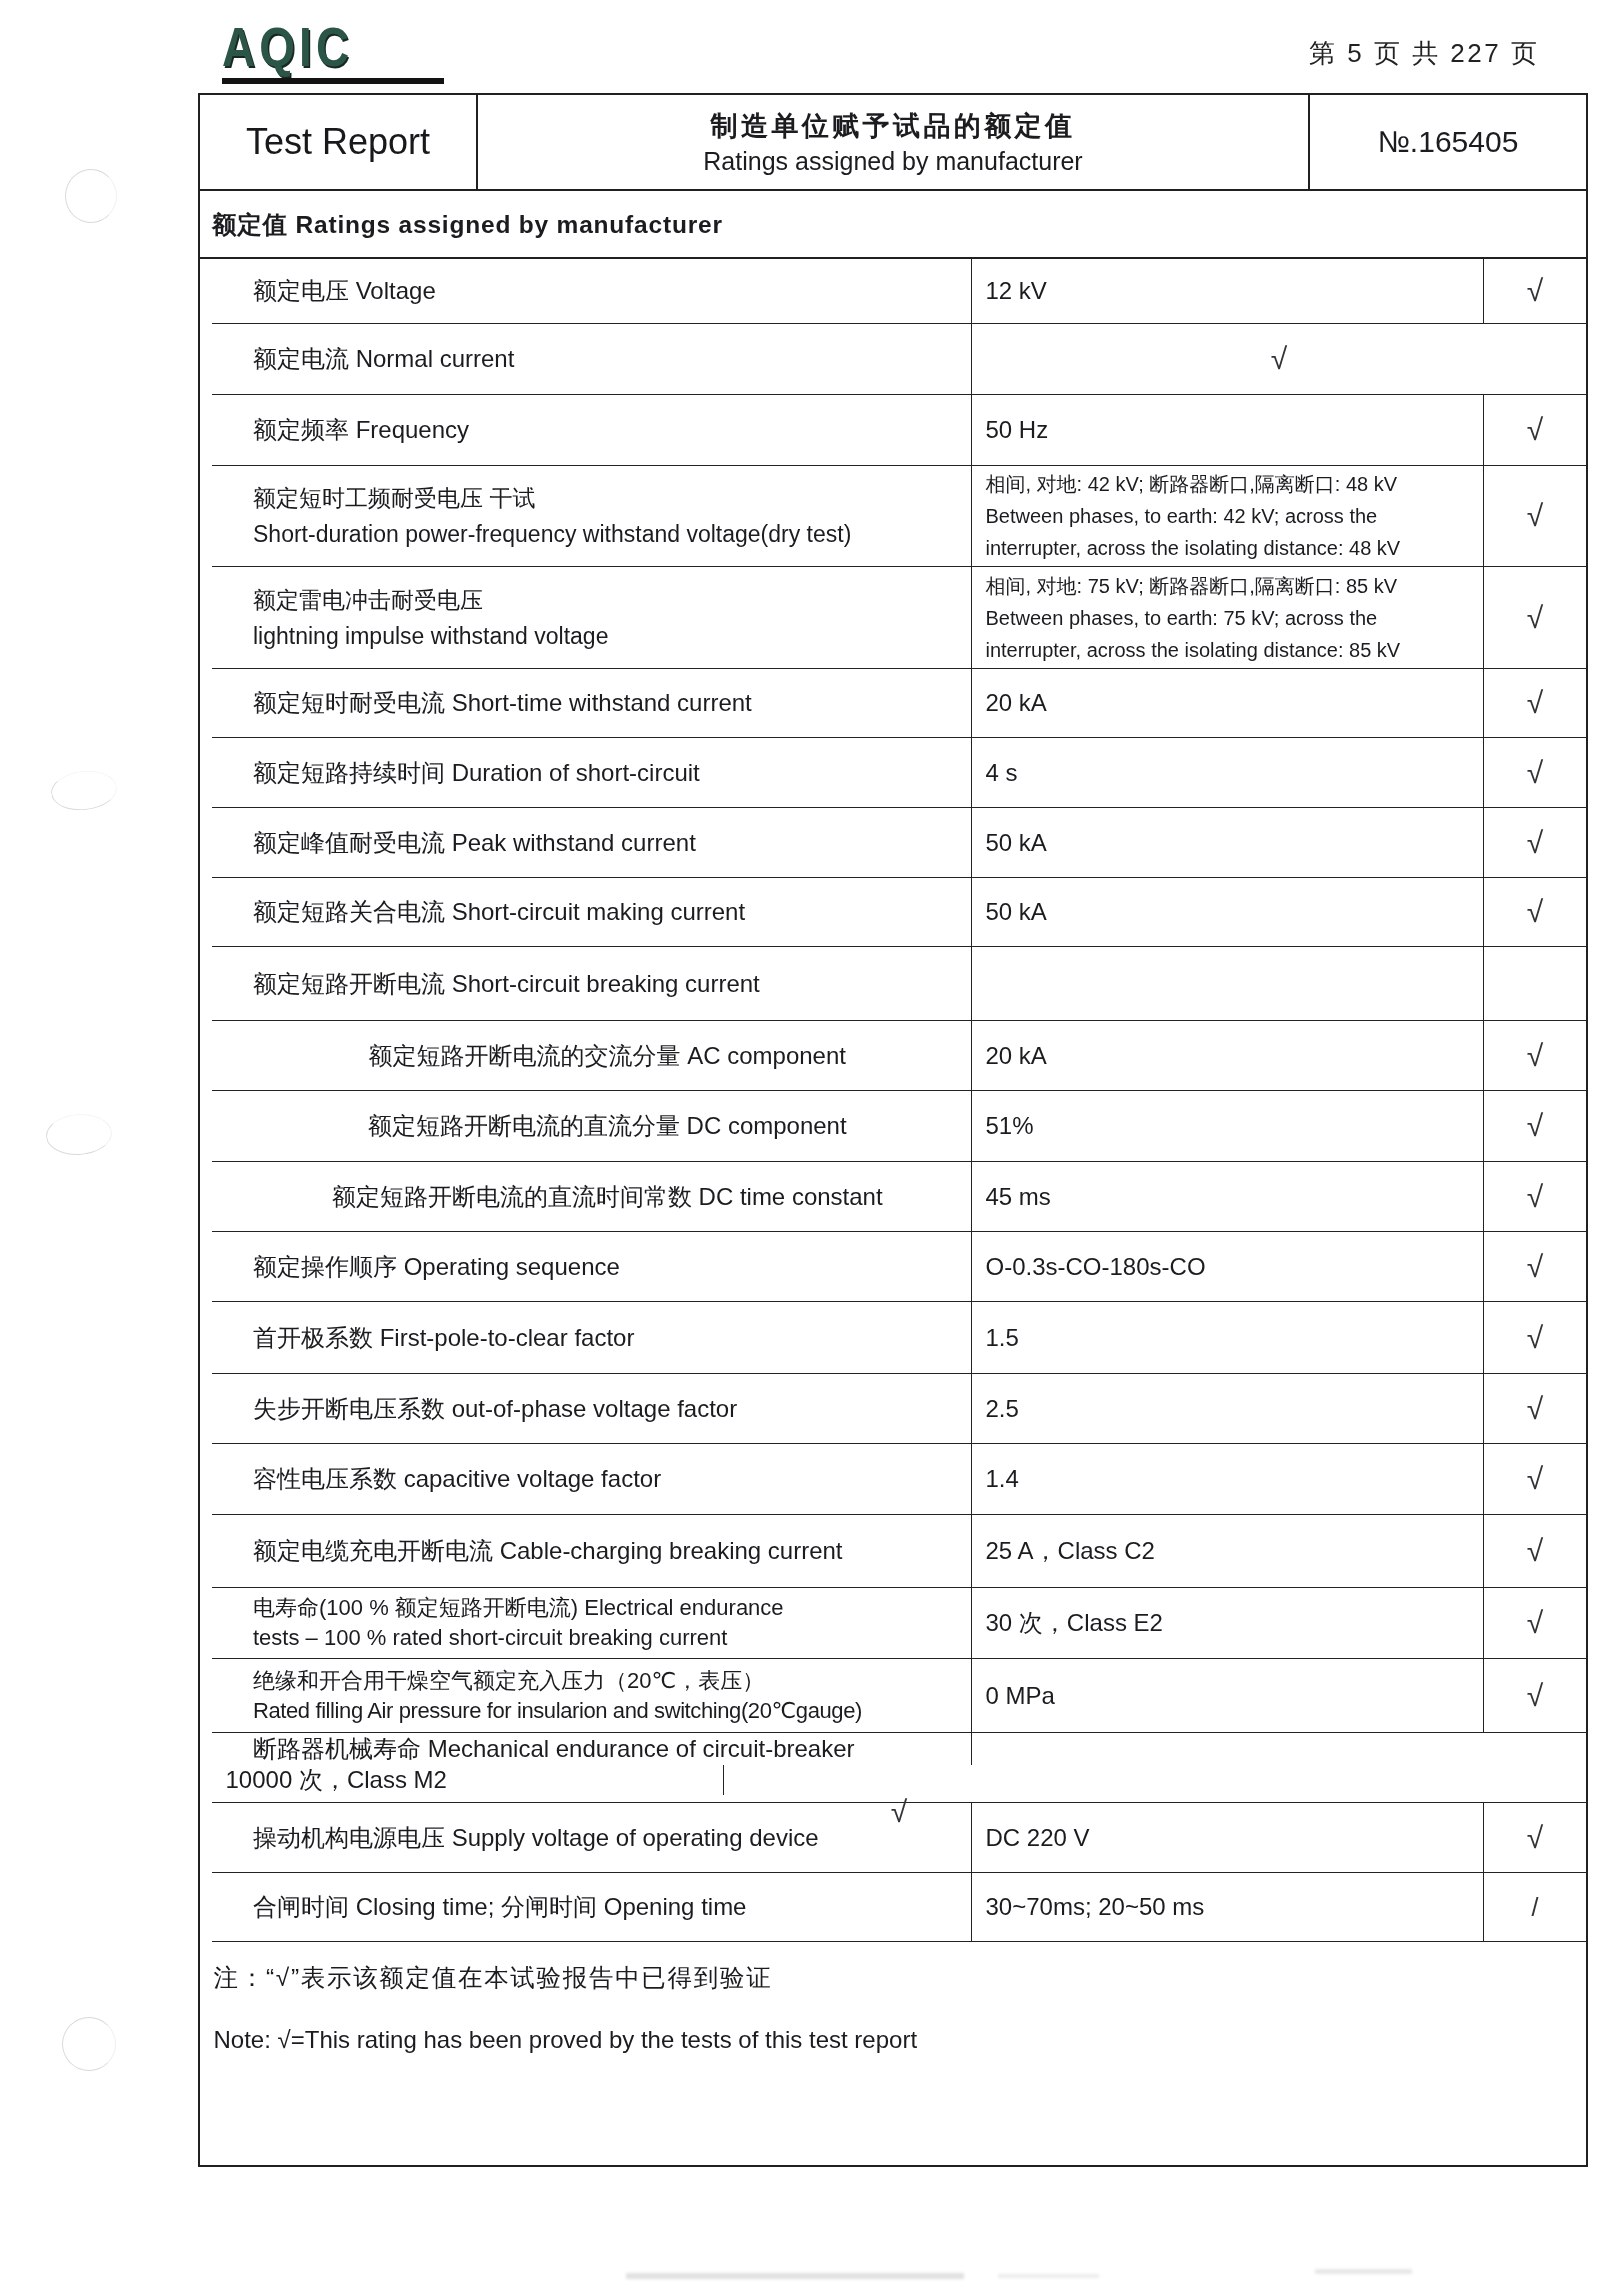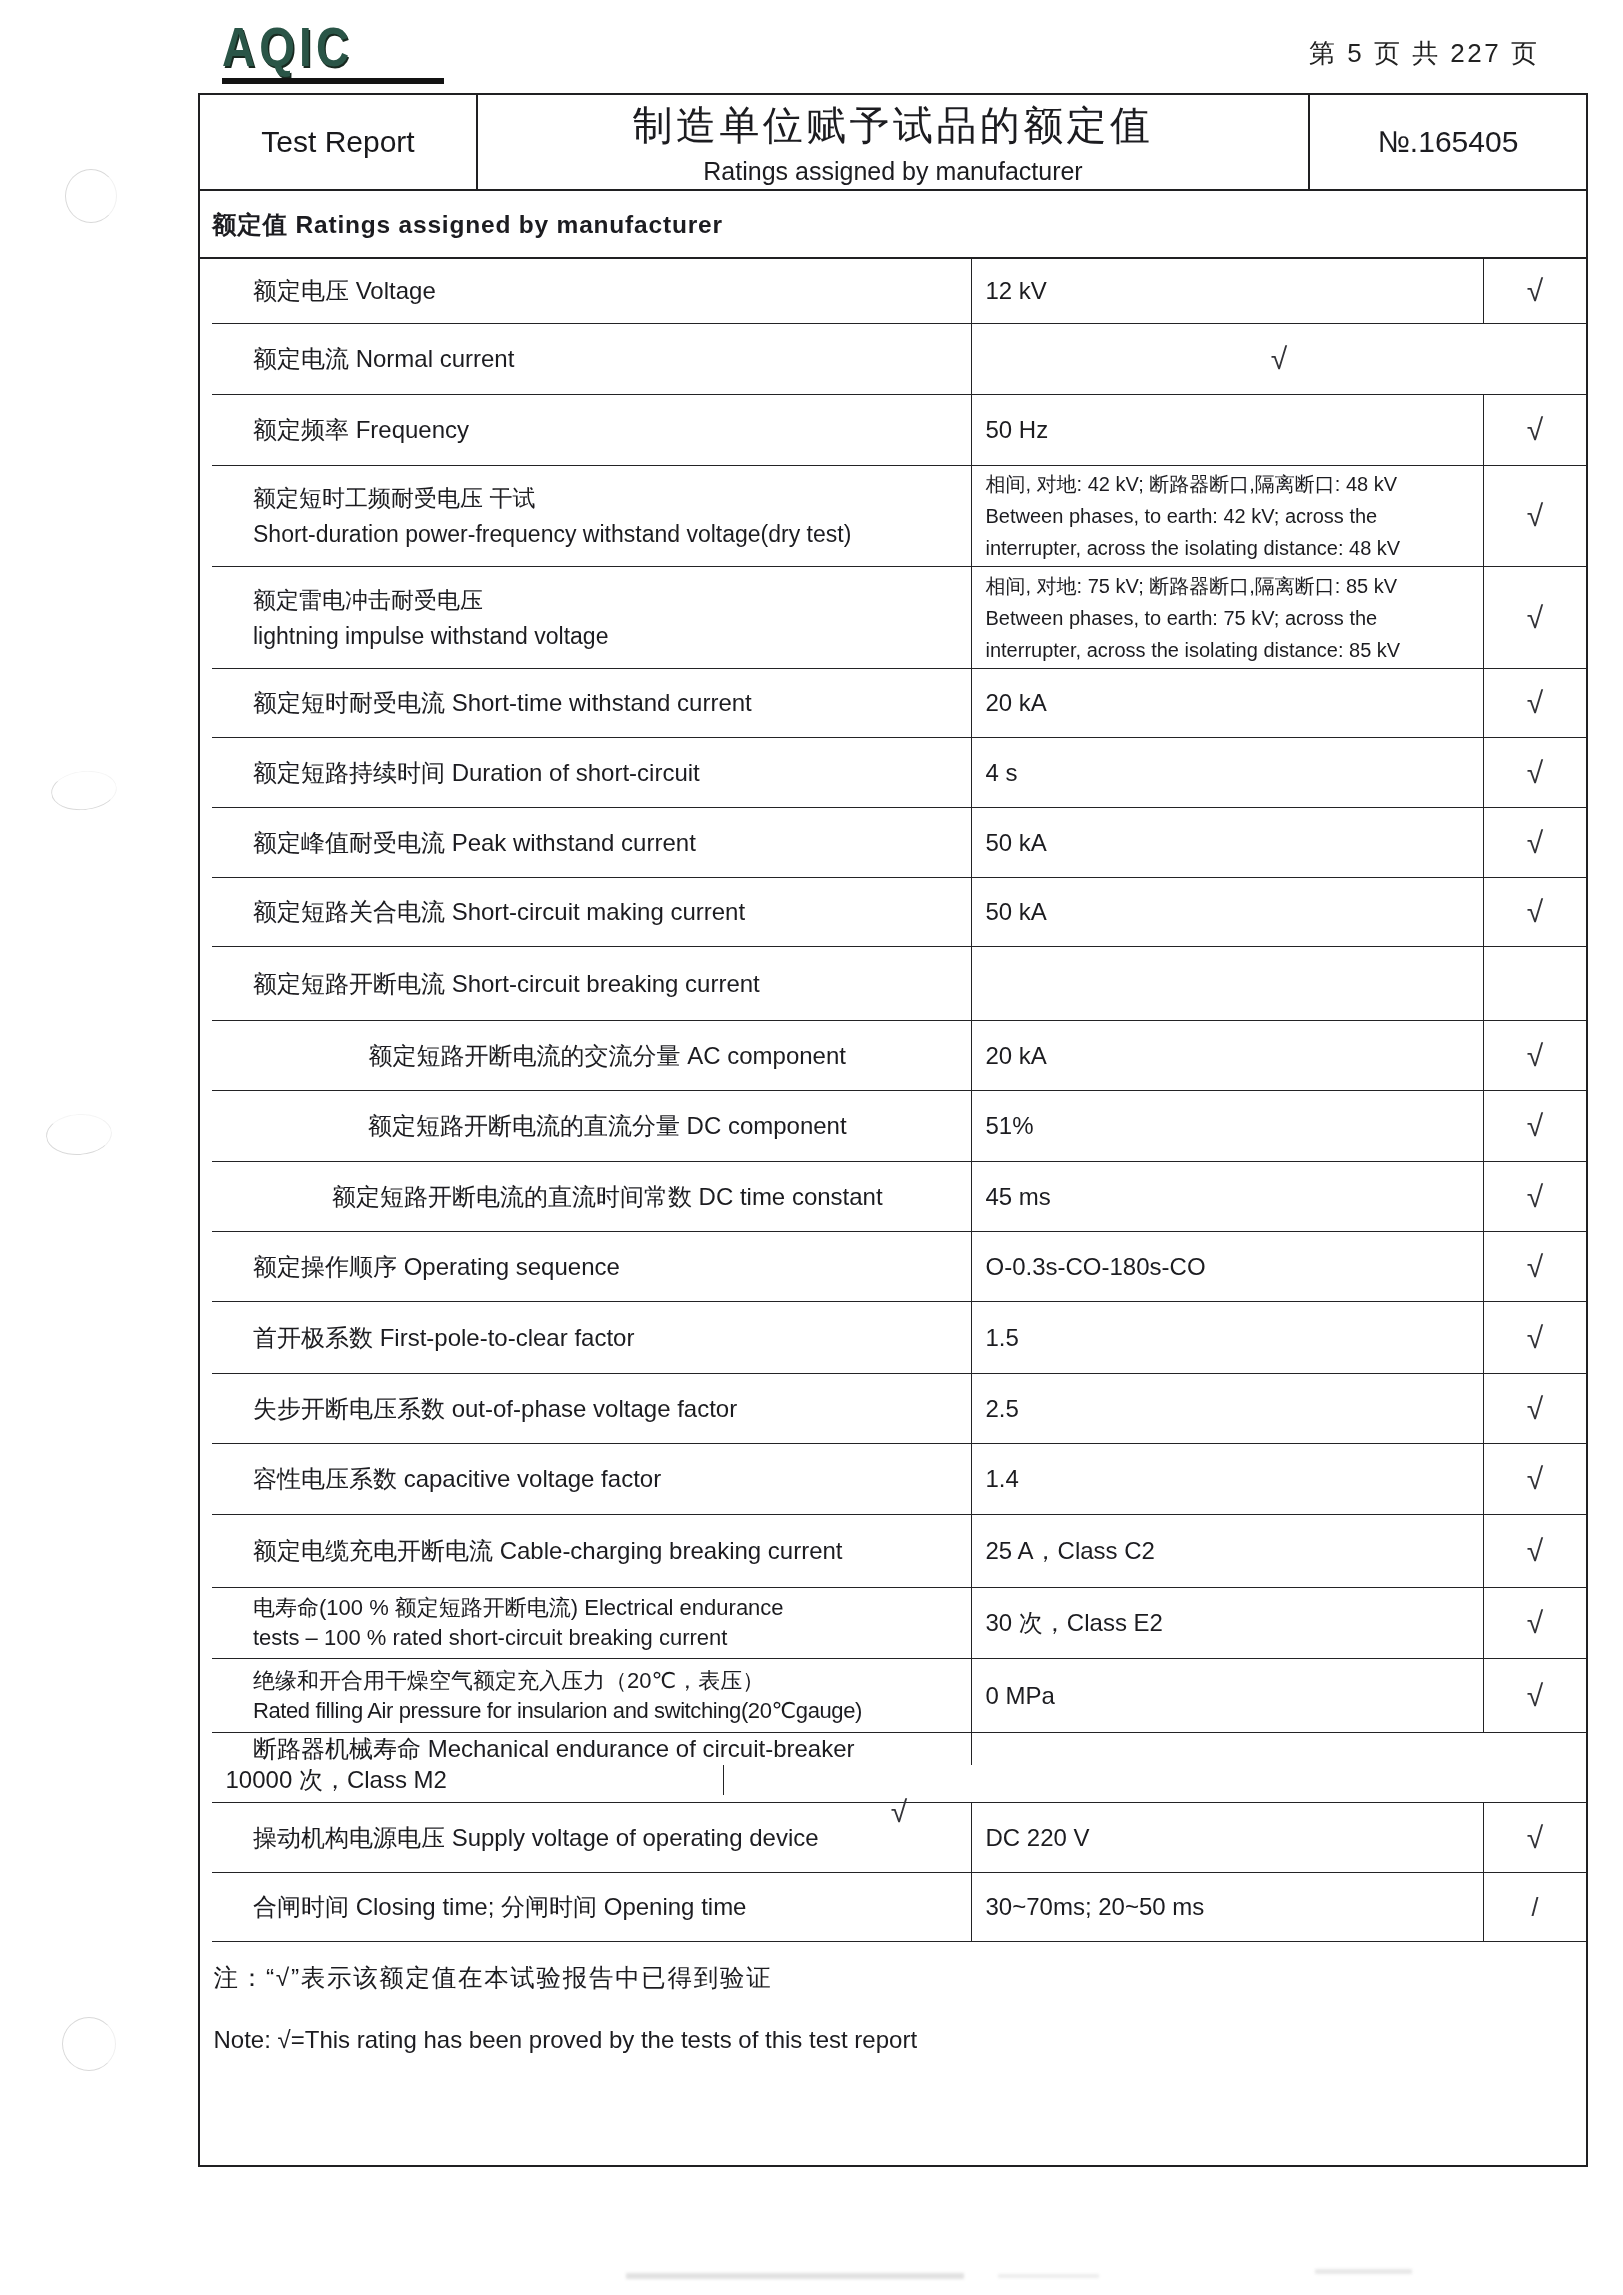--- a/index.html
+++ b/index.html
@@ -22,24 +22,24 @@
   .page-indicator { position:absolute; left:1309px; top:36px; font-size:26px; color:#222; letter-spacing:2.5px; }
 
   
   .doc-table {
     position:absolute; left:198px; top:93px; width:1390px; height:2074px;
     border:2.5px solid #202022; display:flex; flex-direction:column; background:#fff;
   }
 
   .hdr-row { height:96px; display:flex; border-bottom:2.5px solid #202022; }
   .hdr-cell { display:flex; flex-direction:column; align-items:center; justify-content:center; }
-  .hdr-left  { width:278px; border-right:2.5px solid #202022; font-size:30px; color:#19191c; }
+  .hdr-left  { width:278px; border-right:2.5px solid #202022; font-size:36px; color:#19191c; }
   .hdr-mid   { width:832px; border-right:2.5px solid #202022; }
   .hdr-right { flex:1; font-size:30px;border-radius:27px; }
-  .hdr-title-zh { font-size:40px; font-weight:normal; letter-spacing:3.4px; }
+  .hdr-title-zh { font-size:27px; font-weight:bold; letter-spacing:3.4px; }
   .hdr-title-en { font-size:25px; margin-top:3.4px; }
 
   .section-row {
     height:68px; border-bottom:2.5px solid #202022; display:flex; align-items:center;
     padding-left:12px; font-size:24.5px; font-weight:bold; letter-spacing:0.8px;
   }
 
   
   #rows-container { display:flex; flex-direction:column;margin-left:12px; }
   .t-row { display:flex; border-bottom:1.7px solid #232325; }

